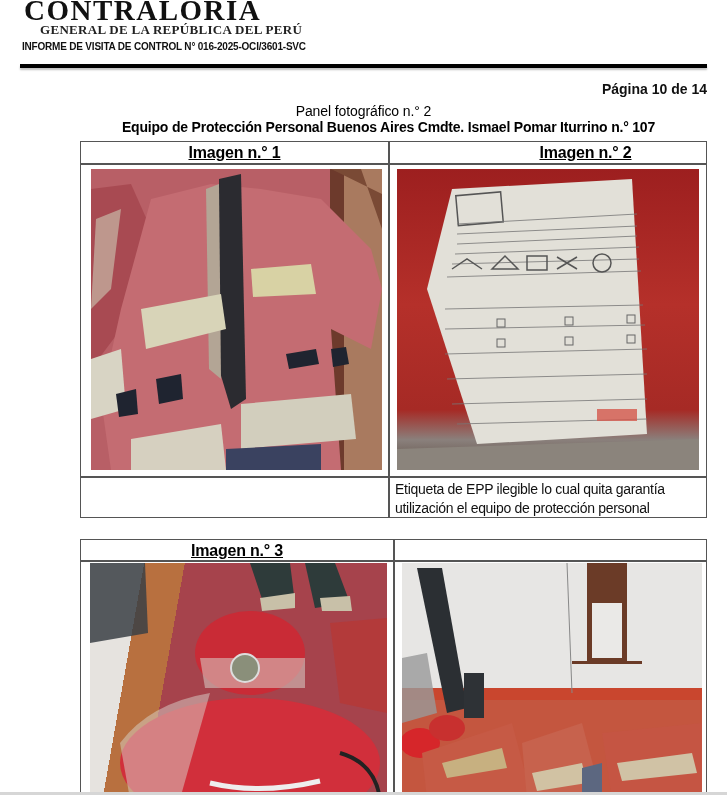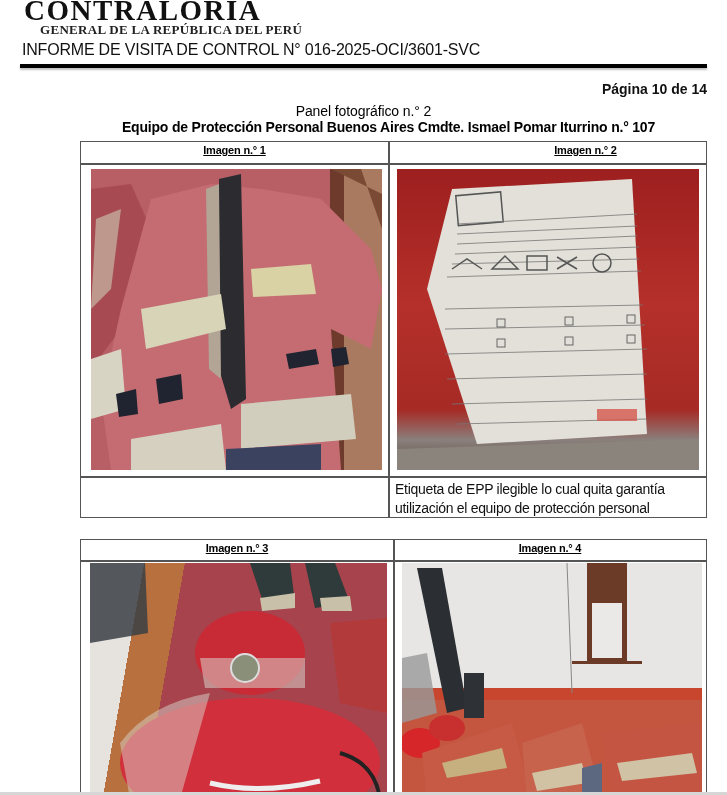--- a/index.html
+++ b/index.html
@@ -11,21 +11,21 @@
       font-family: "Liberation Serif", serif; font-weight: bold;
       font-size: 29px; letter-spacing: 1.5px; color: #111;
     }
     .logo-sub {
       position: absolute; left: 40px; top: 22px;
       font-family: "Liberation Serif", serif; font-weight: bold;
       font-size: 13px; letter-spacing: 0.3px; color: #222;
     }
     .report-id {
       position: absolute; left: 22px; top: 41px;
-      font-size: 16px; letter-spacing: -0.2px; color: #111;
+      font-size: 10px; letter-spacing: -0.2px; color: #111; font-weight: bold;
     }
     .header-rule {
       position: absolute; left: 20px; top: 64px; width: 687px; height: 4px;
       background: #000; box-shadow: 0 2px 2px rgba(0,0,0,0.25);
     }
     .page-number {
       position: absolute; right: 20px; top: 81px;
       font-size: 14px; font-weight: bold; color: #111;
     }
     .panel-title {
@@ -34,21 +34,21 @@
     }
     .panel-subtitle {
       position: absolute; left: 0; width: 777px; top: 119px;
       text-align: center; font-size: 14px; font-weight: bold; letter-spacing: -0.2px;
     }
 
     .photo-table { position: absolute; border: 1.5px solid #555; }
     .photo-table .vline { position: absolute; top: 0; bottom: 0; width: 1.5px; background: #555; }
     .photo-table .hline { position: absolute; left: 0; right: 0; height: 1.5px; background: #555; }
     .cell-header {
-      position: absolute; text-align: center; font-size: 11px; font-weight: bold;
+      position: absolute; text-align: center; font-size: 16px; font-weight: bold;
       text-decoration: underline; letter-spacing: -0.2px;
     }
     .caption {
       position: absolute; font-size: 14px; line-height: 19px; letter-spacing: -0.3px; color: #111;
     }
     .photo { position: absolute; overflow: hidden; }
 
     
     #t1 { left: 80px; top: 141px; width: 627px; height: 377px; }
     
@@ -164,21 +164,20 @@
   </div>
 
   <div class="caption" style="left: 314px; top: 338px; width: 310px;">Etiqueta de EPP ilegible lo cual quita garantía utilización el equipo de protección personal</div>
 </div>
 
 <div class="photo-table" id="t2">
   <div class="vline" style="left: 312px;"></div>
   <div class="hline" style="top: 20px;"></div>
 
   <div class="cell-header" style="left: 0; width: 312px; top: 2px; text-decoration: underline;">Imagen n.° 3</div>
-  <div class="cell-header" style="left: 313px; width: 312px; top: 2px;">Imagen n.° 4</div>
 
   <div class="photo" id="p3">
     <svg width="297" height="236" viewBox="0 0 297 236">
       <path d="M0 0 L55 0 L58 70 L0 80 Z" fill="#3a3f45" opacity="0.85"></path>
       <path d="M160 0 L200 0 L205 40 L175 45 Z" fill="#2e3b3a"></path>
       <path d="M215 0 L245 0 L260 40 L225 45 Z" fill="#2e3b3a"></path>
       <path d="M170 35 L205 30 L205 45 L172 48 Z" fill="#c8c0a8"></path>
       <path d="M230 35 L260 33 L262 48 L232 48 Z" fill="#c8c0a8"></path>
       <ellipse cx="160" cy="90" rx="55" ry="42" fill="#c92b36"></ellipse>
       <path d="M110 95 L215 95 L215 125 L115 125 Z" fill="#d9d0c8" opacity="0.55"></path>

